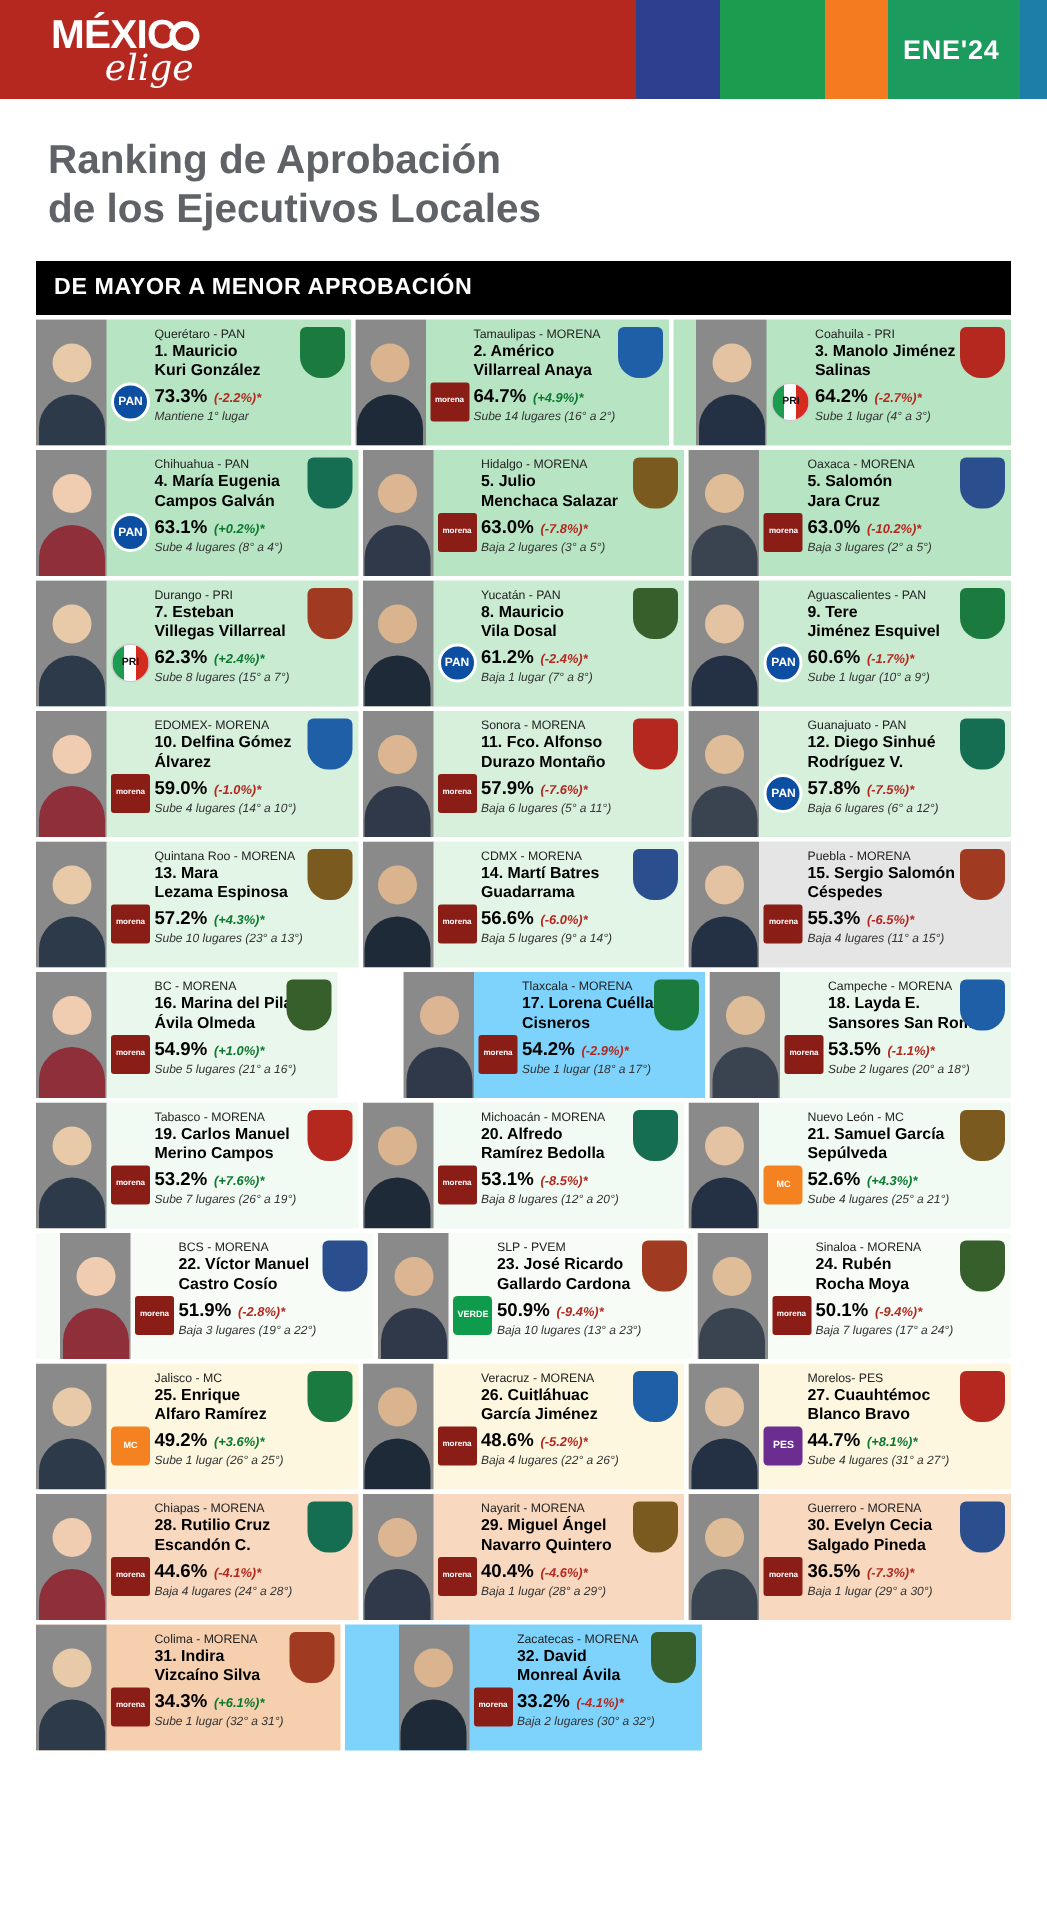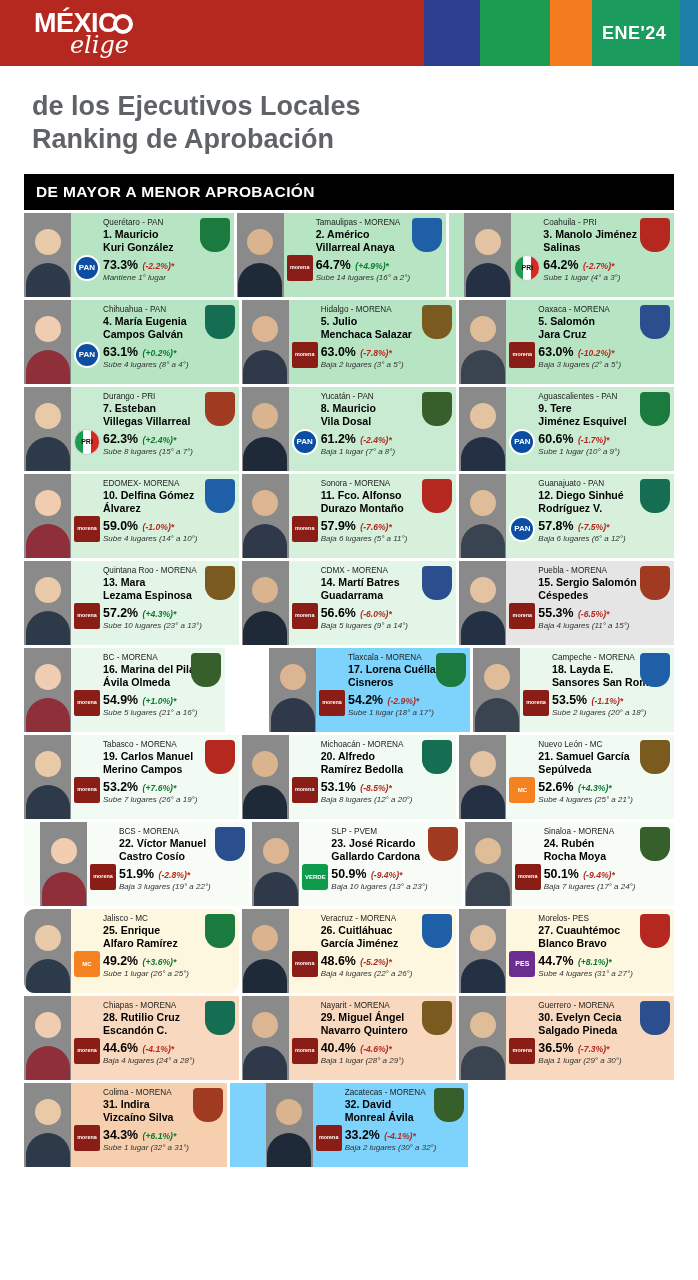--- a/index.html
+++ b/index.html
@@ -254,22 +254,22 @@
   <div class="stripe s-blue"></div>
   <div class="stripe s-green"></div>
   <div class="stripe s-orange"></div>
   <div class="stripe s-dark">
     <span class="datelbl">ENE'24</span>
   </div>
   <div class="stripe s-teal"></div>
 </div>
 
 <div class="title">
+  <div>Ranking de Aprobación</div>
   <div>de los Ejecutivos Locales</div>
-  <div>Ranking de Aprobación</div>
 </div>
 
 <div class="banner">DE MAYOR A MENOR APROBACIÓN</div>
 
 <div class="grid">
     <div class="row">
       <div class="cell" style="background: rgb(183, 229, 196);">
         <div class="photo">
           <div class="head" style="background:#e8c9a8"></div>
           <div class="body" style="background:#2d3a4a"></div>
@@ -662,21 +662,21 @@
           </div>
           <div class="state">Sinaloa - MORENA</div>
           <div class="name"><span>24.</span> <span>Rubén</span><br><span>Rocha Moya</span></div>
           <div class="pctline"><span class="pct">50.1%</span> <span class="delta down">(-9.4%)*</span></div>
           <div class="note">Baja 7 lugares (17° a 24°)</div>
           <div class="party morena">morena</div>
         </div>
       </div>
     </div>
     <div class="row">
-      <div class="cell" style="background: rgb(253, 247, 223); border-radius: 11px;">
+      <div class="cell" style="background: rgb(253, 247, 223);">
         <div class="photo">
           <div class="head" style="background:#e8c9a8"></div>
           <div class="body" style="background:#2d3a4a"></div>
         </div>
         <div class="info haslogo">
           <div class="shield">
             <div class="sh" style="background:#1b7a3e"></div>
           </div>
           <div class="state">Jalisco - MC</div>
           <div class="name"><span>25.</span> <span>Enrique</span><br><span>Alfaro Ramírez</span></div>

